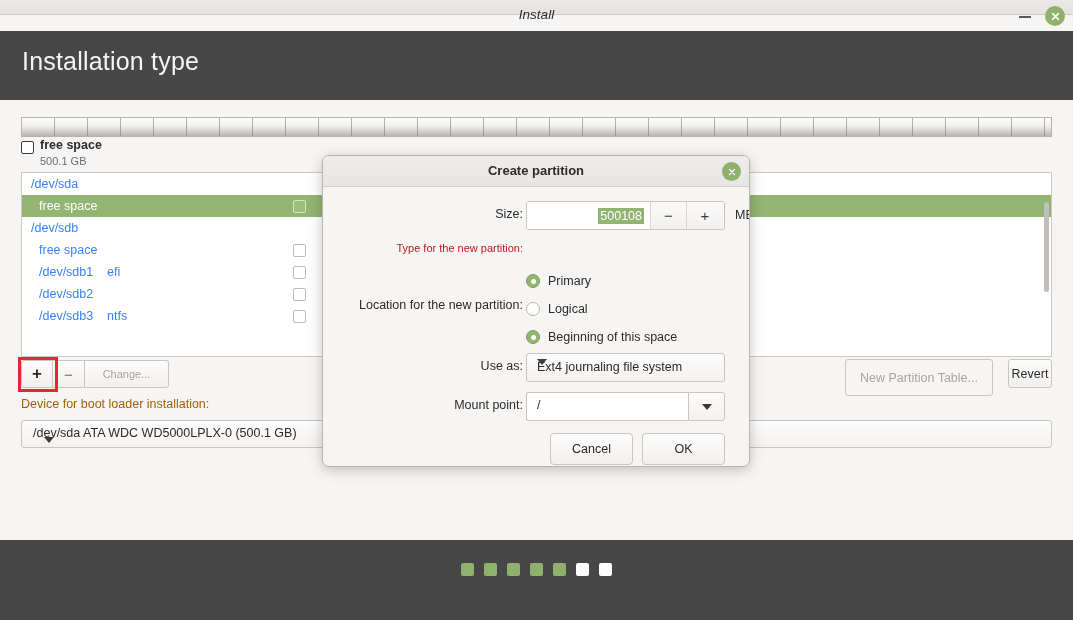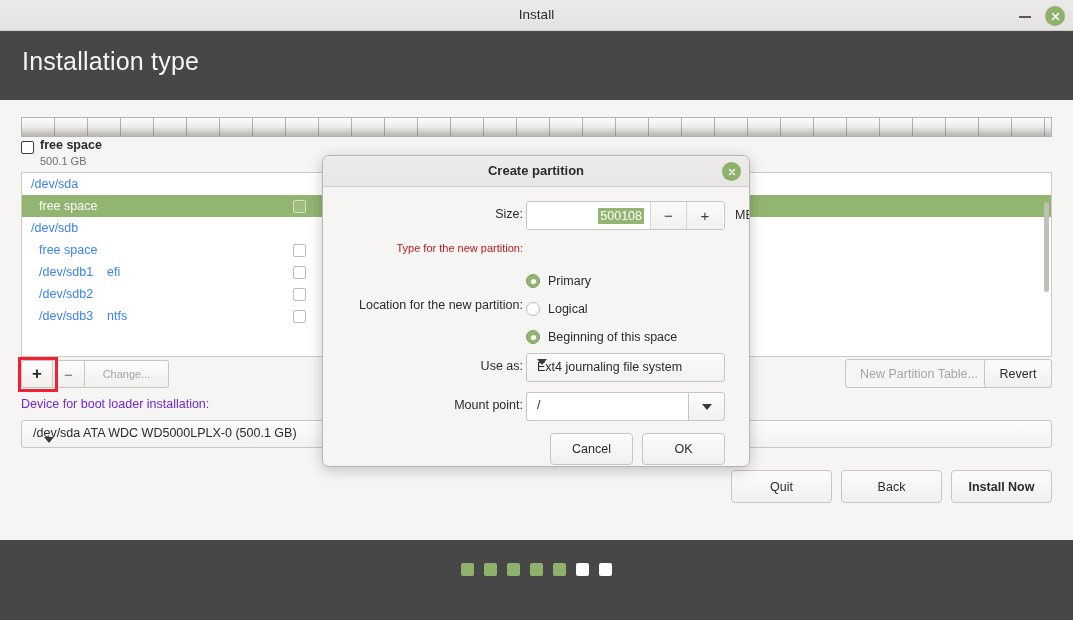--- a/index.html
+++ b/index.html
@@ -13,24 +13,25 @@
   #app {
     position: relative;
     width: 1073px; height: 620px;
     background: #f6f5f4;
     overflow: hidden;
   }
 
   
   .titlebar {
     position: absolute; left: 0; top: 0;
-    width: 1073px; height: 31px;
+    width: 1073px; height: 15px;
     background: linear-gradient(to bottom, #eceae8 0%, #e5e3e1 100%);
     border-bottom: 1px solid #cfcbc7;
     box-sizing: border-box;
+    font-style: italic;
   }
   .titlebar-title {
     position: absolute; left: 0; top: 0;
     width: 1073px; line-height: 30px;
     text-align: center;
     font-size: 13.5px; color: #2b2b2b;
     font-weight: 400;
   }
   .win-min {
     position: absolute; right: 40px; top: 8px;
@@ -202,30 +203,30 @@
     position: absolute; left: 18px; top: 357px;
     width: 40px; height: 35px;
     border: 3px solid #ee2233;
     box-sizing: border-box;
     pointer-events: none;
     z-index: 40;
   }
 
   .nptbtn {
     position: absolute; top: 259px; right: 80px;
-    width: 148px; height: 29px;
+    width: 148px; height: 37px;
   }
   .revertbtn {
     position: absolute; top: 259px; right: 21px;
-    width: 68px; height: 29px;
+    width: 44px; height: 29px;
   }
 
   .bootlabel {
     position: absolute; left: 21px; top: 297px;
-    font-size: 12.5px; color: #6d28d9;
+    font-size: 12.5px; color: #a16207;
   }
   .bootcombo {
     position: absolute; left: 21px; top: 320px;
     width: 1031px; height: 28px;
     background: linear-gradient(to bottom, #fcfcfc 0%, #f4f2f0 100%);
     border: 1px solid #c9c5c1;
     border-radius: 3px;
     box-sizing: border-box;
   }
   .bootcombo span {
@@ -514,25 +515,20 @@
     <div class="btn revertbtn">Revert</div>
 
     <div class="bootlabel">Device for boot loader installation:</div>
     <div class="bootcombo">
       <span>/dev/sda   ATA WDC WD5000LPLX-0 (500.1 GB)</span>
       <span class="arrow">
           <span class="arrow-down"></span>
         </span>
     </div>
 
-    <div class="footer-btns">
-      <div class="btn fb-quit">Quit</div>
-      <div class="btn fb-back">Back</div>
-      <div class="btn fb-install">Install Now</div>
-    </div>
   </div>
 
   <div class="hl-red"></div>
 
   <div class="dialog">
     <div class="dlg-title">
       <span>Create partition</span>
       <div class="dlg-close">
         <svg width="10" height="10" viewBox="0 0 11 11" aria-hidden="true">
           <path d="M2.8 2.8 L8.2 8.2 M8.2 2.8 L2.8 8.2" stroke="#ffffff" stroke-width="1.5" stroke-linecap="round"></path>

